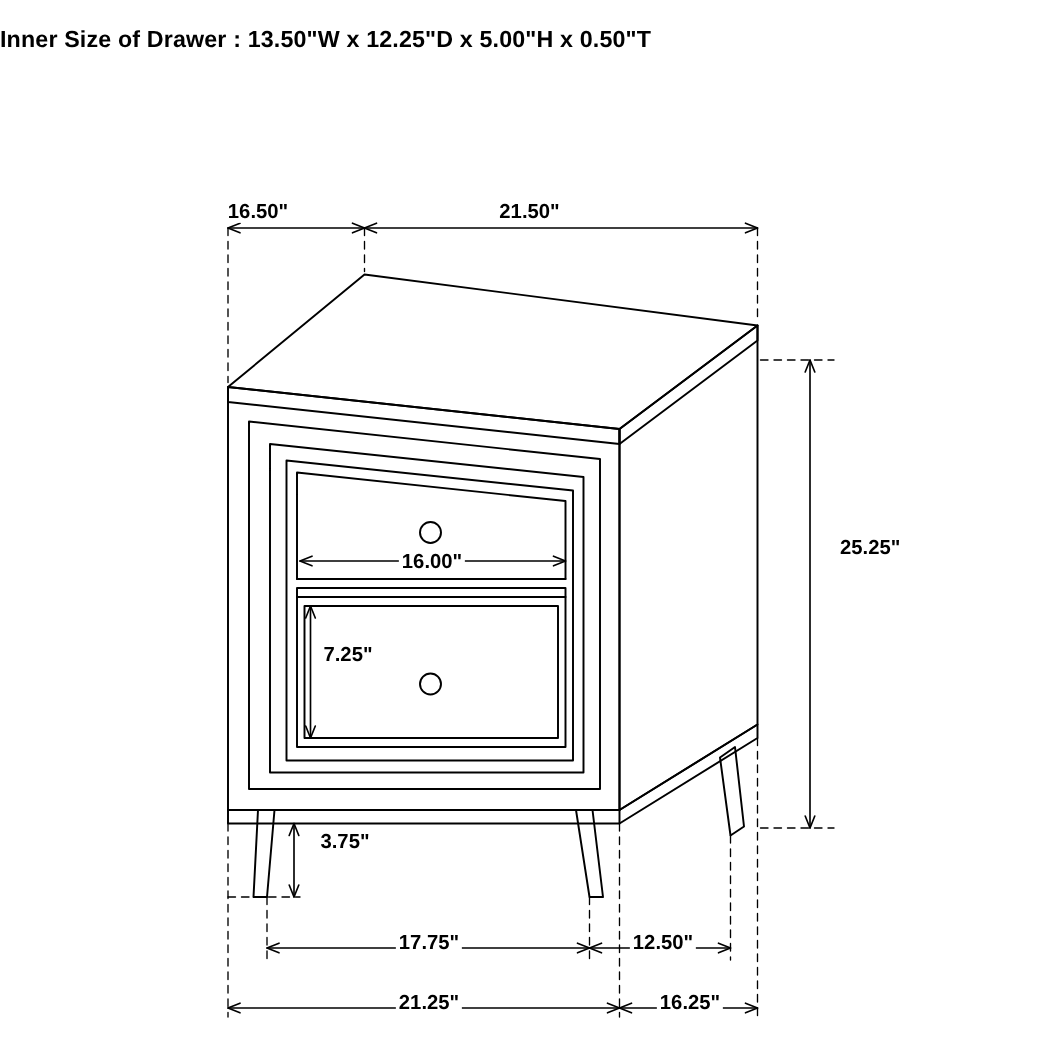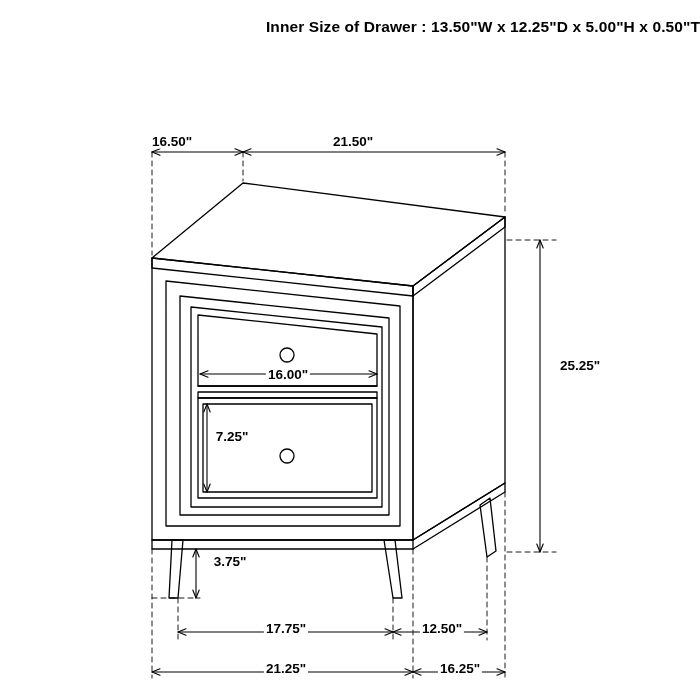--- a/index.html
+++ b/index.html
@@ -18,21 +18,21 @@
   #page {
     position: relative;
     width: 700px;
     height: 700px;
   }
   #title {
     position: absolute;
     top: 18px;
     left: 0;
     width: 700px;
-    text-align: right;
+    text-align: left;
     font-size: 15.5px;
     font-weight: bold;
     letter-spacing: 0.1px;
   }
   svg#drawing {
     position: absolute;
     top: 0;
     left: 0;
     width: 700px;
     height: 700px;

